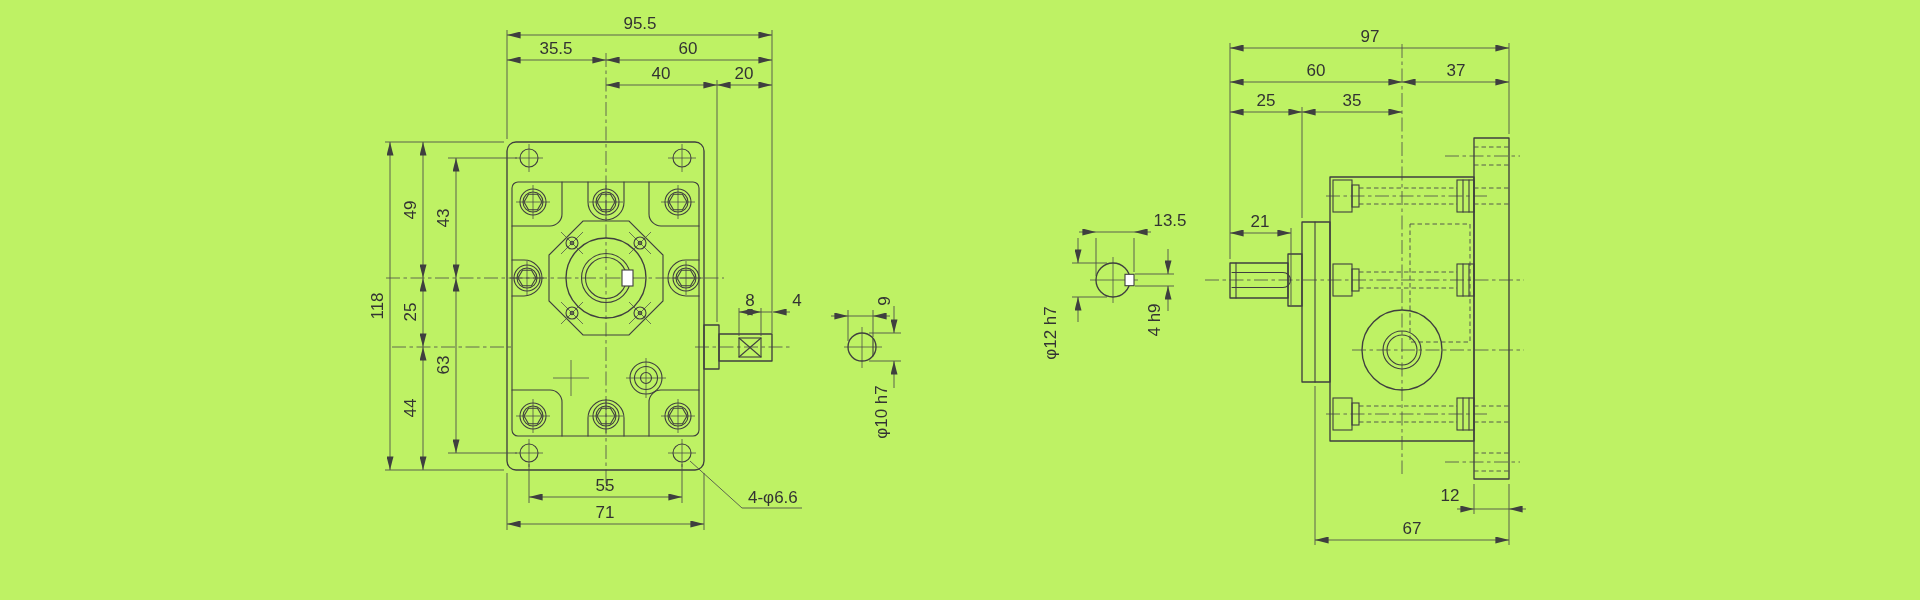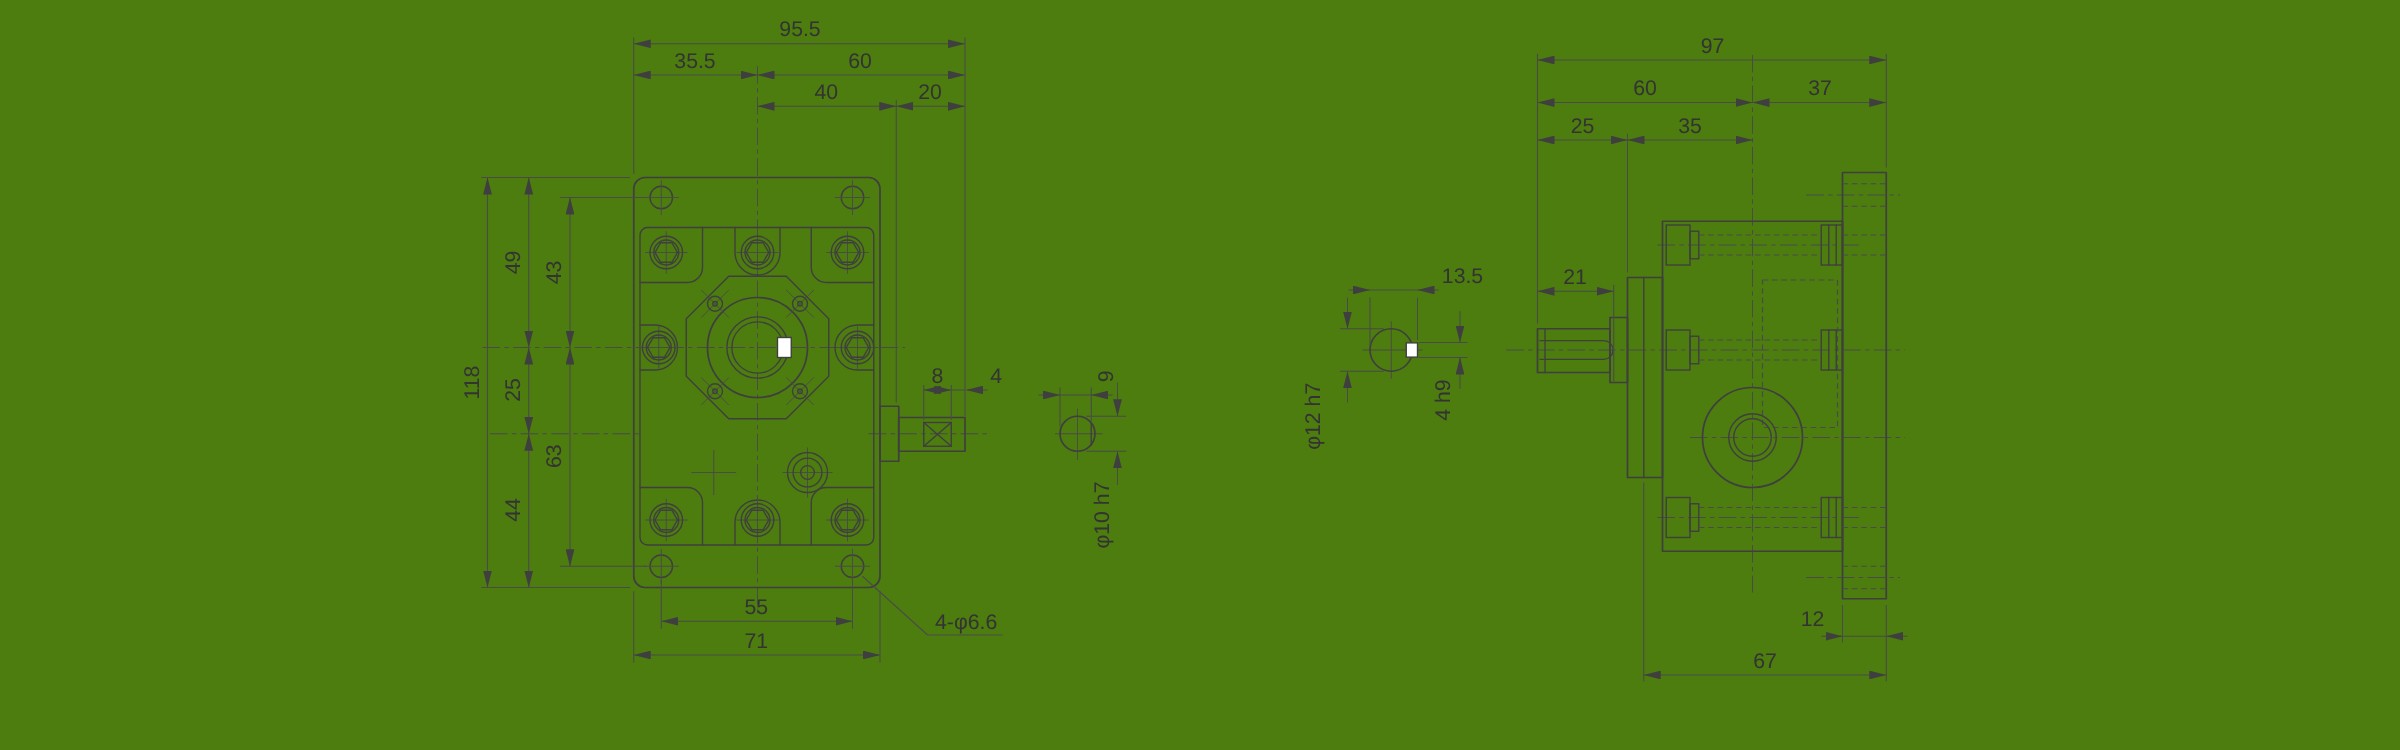--- a/index.html
+++ b/index.html
@@ -1,16 +1,16 @@
 <!DOCTYPE html>
 <html><head>
 <meta charset="utf-8">
 <style>
   html,body{margin:0;padding:0;background:#ffffff;}
-  .stage{width:1920px;height:600px;background:#4d7c0f;position:relative;overflow:hidden;}
+  .stage{width:1920px;height:600px;background:#bef264;position:relative;overflow:hidden;}
   svg{display:block;}
   .obj{stroke:#3f3f3f;stroke-width:1.35;fill:none;stroke-linecap:round;stroke-linejoin:round;}
   .obj2{stroke:#3f3f3f;stroke-width:1.1;fill:none;stroke-linecap:round;}
   .thin{stroke:#4a4a4a;stroke-width:0.75;fill:none;}
   .dim{stroke:#4a4a4a;stroke-width:0.85;fill:none;}
   .cl{stroke:#4a4a4a;stroke-width:0.8;fill:none;stroke-dasharray:14 3.5 3.5 3.5;}
   .hid{stroke:#4a4a4a;stroke-width:0.9;fill:none;stroke-dasharray:4.5 3;}
   .wfill{fill:#ffffff;stroke:#3f3f3f;stroke-width:1.1;}
   .dtxt{font-family:"Liberation Sans","DejaVu Sans",sans-serif;font-size:17px;fill:#333333;}
 </style>

